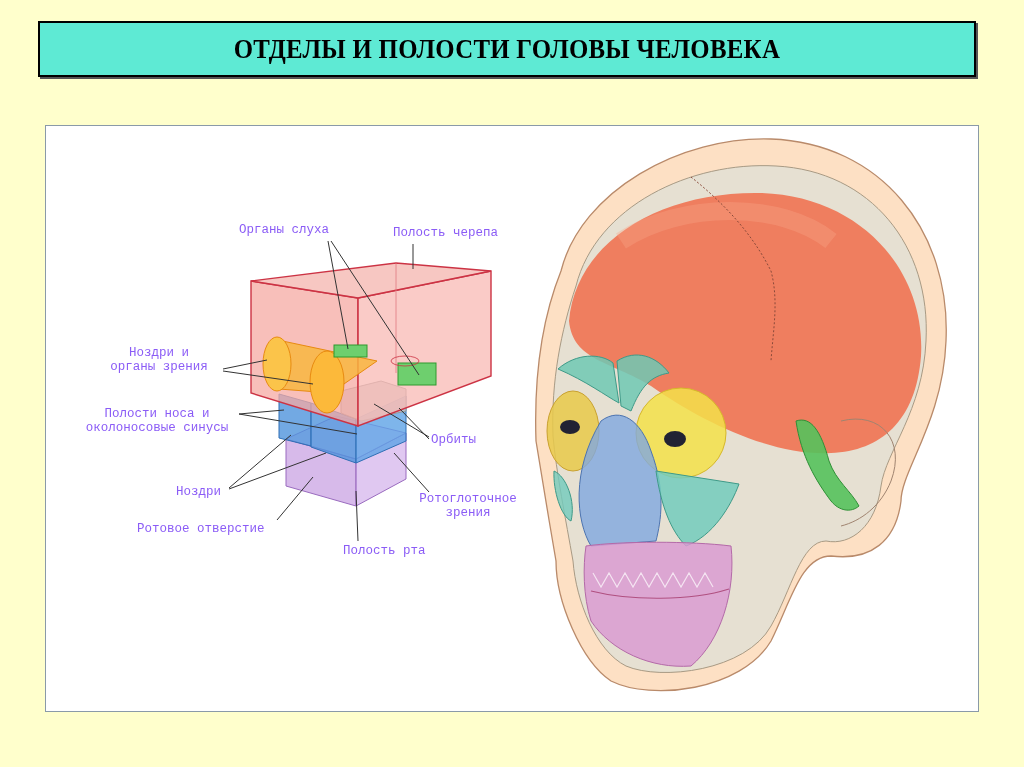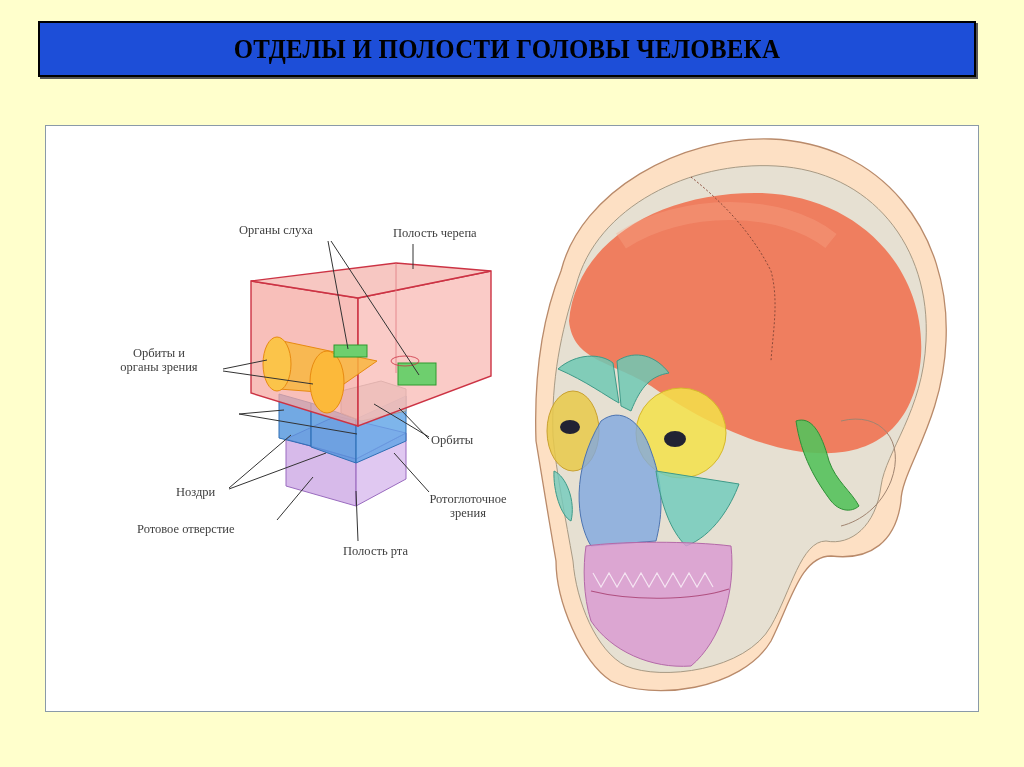--- a/index.html
+++ b/index.html
@@ -1,21 +1,21 @@
 <!DOCTYPE html>
 <html><head>
 <meta charset="utf-8">
 <style>
   html,body{margin:0;padding:0;}
   body{width:1024px;height:767px;background:#ffffcc;position:relative;overflow:hidden;font-family:"Liberation Sans",sans-serif;}
-  .title-box{position:absolute;left:38px;top:21px;width:938px;height:56px;background:#1d4ed8;border:2px solid #000;box-shadow:2px 2px 0 #555;display:flex;align-items:center;justify-content:center;box-sizing:border-box;}
+  .title-box{position:absolute;left:38px;top:21px;width:938px;height:56px;background:#5eead4;border:2px solid #000;box-shadow:2px 2px 0 #555;display:flex;align-items:center;justify-content:center;box-sizing:border-box;}
   .title-text{font-family:"Liberation Serif",serif;font-weight:bold;font-size:27px;color:#000;letter-spacing:0.3px;transform:scaleX(0.92);}
   .panel{position:absolute;left:45px;top:125px;width:934px;height:587px;background:#fff;border:1px solid #8a9aa8;box-sizing:border-box;}
   .panel svg{position:absolute;left:0;top:0;}
-  .lbl{position:absolute;font-family:Liberation Serif, serif;font-size:12.5px;color:#404040;line-height:14px;white-space:nowrap;}
+  .lbl{position:absolute;font-family:Liberation Mono, monospace;font-size:12.5px;color:#8b5cf6;line-height:14px;white-space:nowrap;}
   .lbl.c{text-align:center;}
 </style>
 </head>
 <body>
 
 <div class="title-box">
   <span class="title-text">ОТДЕЛЫ И ПОЛОСТИ ГОЛОВЫ ЧЕЛОВЕКА</span>
 </div>
 
 <div class="panel">
@@ -105,22 +105,26 @@
 
       <path d="M795,420 C810,415 820,430 828,460 C835,480 850,490 858,505 C850,512 838,510 830,500 C815,480 800,455 795,420 Z" fill="#55c25c" fill-opacity="0.9" stroke="#2f8f36"></path>
 
       <path d="M840,420 C880,410 905,440 890,480 C880,505 860,520 840,525" stroke="#a08470" fill="none"></path>
     </g>
   </svg>
 
   <div class="lbl" style="left:193px;top:97px;">Органы слуха</div>
   <div class="lbl" style="left:347px;top:100px;">Полость черепа</div>
   <div class="lbl c" style="left:58px;top:220px;width:110px;">
-    <div>Орбиты и</div>
+    <div>Ноздри и</div>
     <div>органы зрения</div>
+  </div>
+  <div class="lbl c" style="left:26px;top:281px;width:170px;">
+    <div>Полости носа и</div>
+    <div>околоносовые синусы</div>
   </div>
   <div class="lbl" style="left:385px;top:307px;">Орбиты</div>
   <div class="lbl" style="left:130px;top:359px;">Ноздри</div>
   <div class="lbl c" style="left:372px;top:366px;width:100px;">
     <div>Ротоглоточное</div>
     <div>зрения</div>
   </div>
   <div class="lbl" style="left:91px;top:396px;">Ротовое отверстие</div>
   <div class="lbl" style="left:270px;top:418px;margin-left:27px;">Полость рта</div>
 </div>

